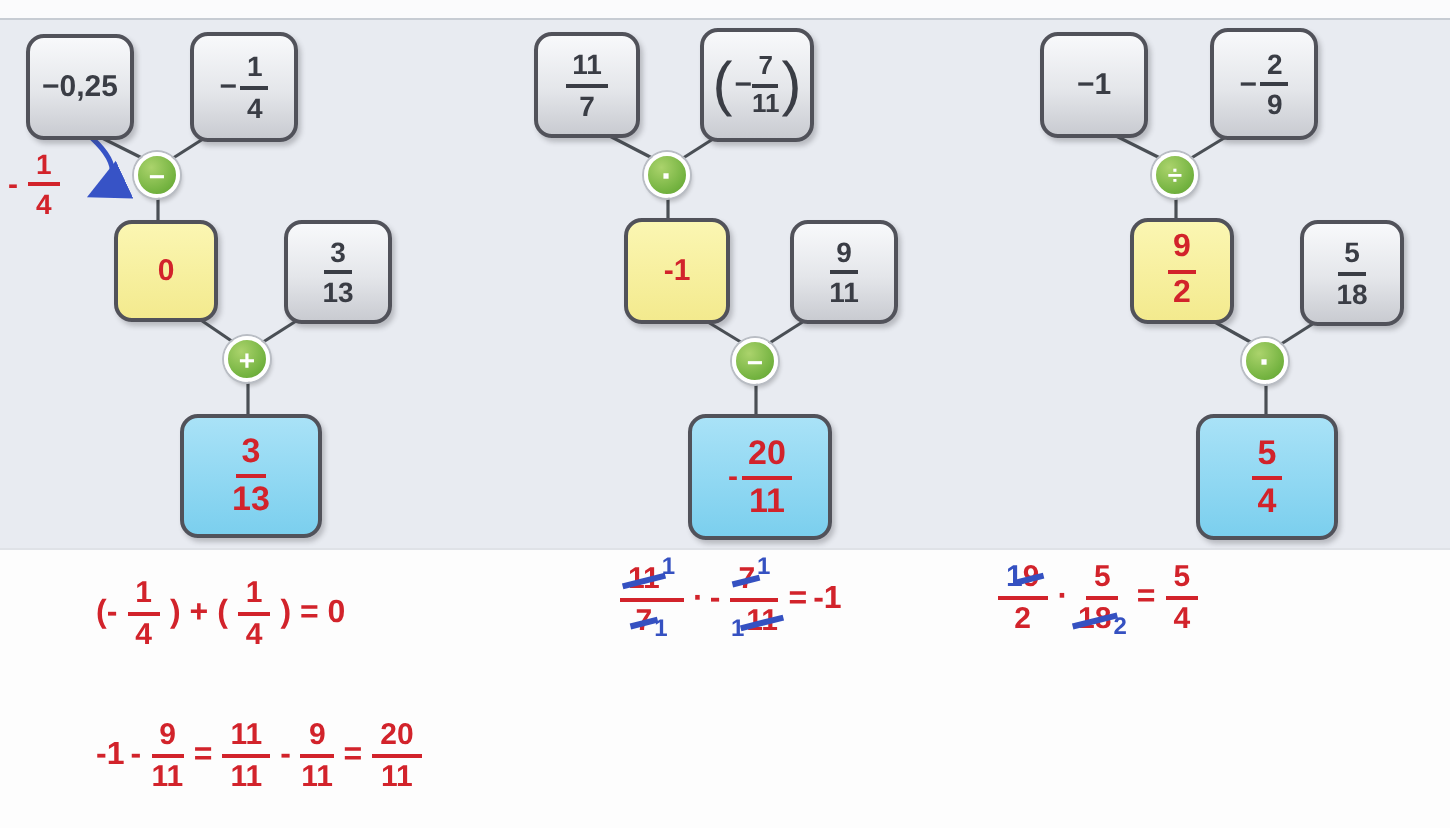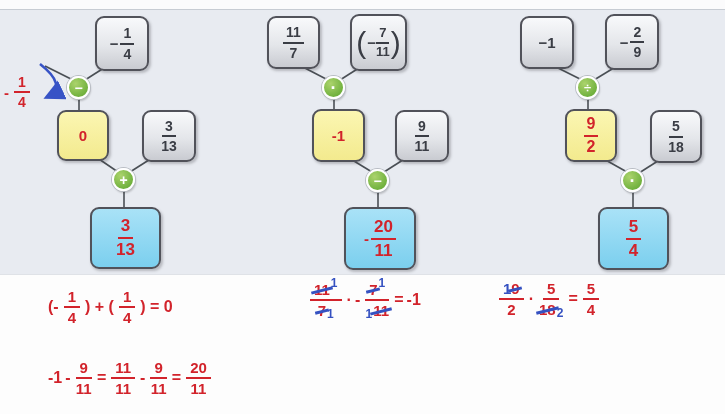--- a/index.html
+++ b/index.html
@@ -109,20 +109,23 @@
       <line x1="552" y1="65" x2="582" y2="80"></line>
         <line x1="617" y1="66" x2="594" y2="80"></line>
       <line x1="588" y1="97" x2="588" y2="109"></line>
       <line x1="602" y1="158" x2="627" y2="172"></line>
         <line x1="661" y1="159" x2="639" y2="173"></line>
       <line x1="633" y1="190" x2="633" y2="207"></line>
     </g>
     <path d="M40,64 C58,78 62,90 47,97" fill="none" stroke="#3753c6" stroke-width="2.6" marker-end="url(#ah)"></path>
   </svg>
 
+  <div class="box t1-a">
+    <span class="plain-val">−0,25</span>
+  </div>
   <div class="box t1-b">
     <span class="sign">−</span>
     <span class="frac">
       <span class="n">1</span>
       <span class="d">4</span>
     </span>
   </div>
   <div class="opc t1-o1">
     <span>−</span>
   </div>

